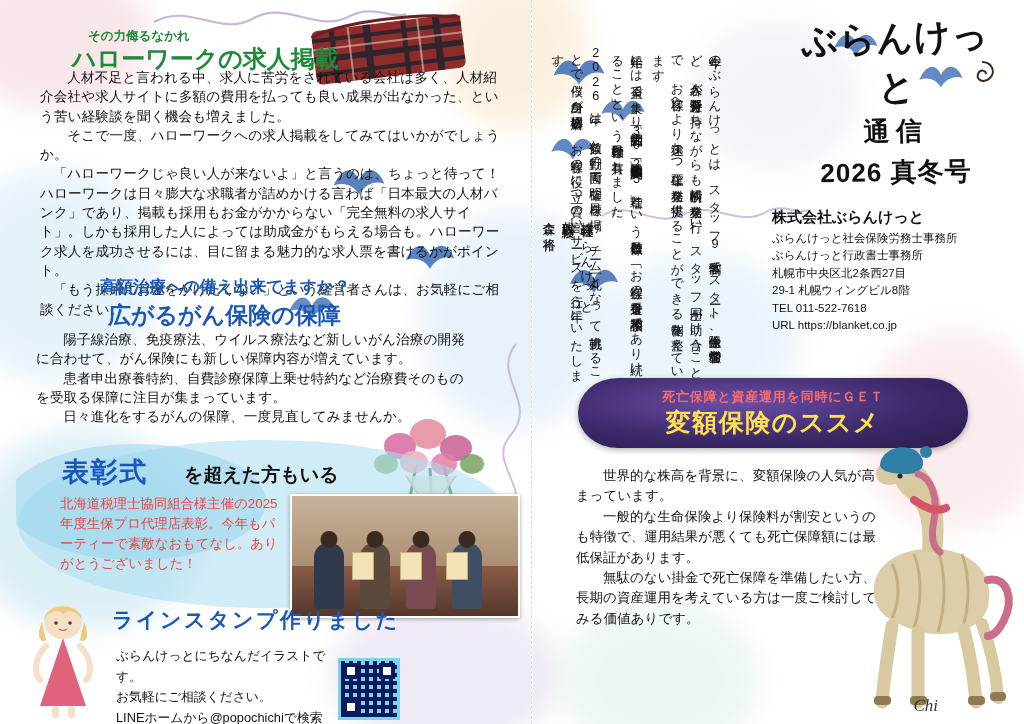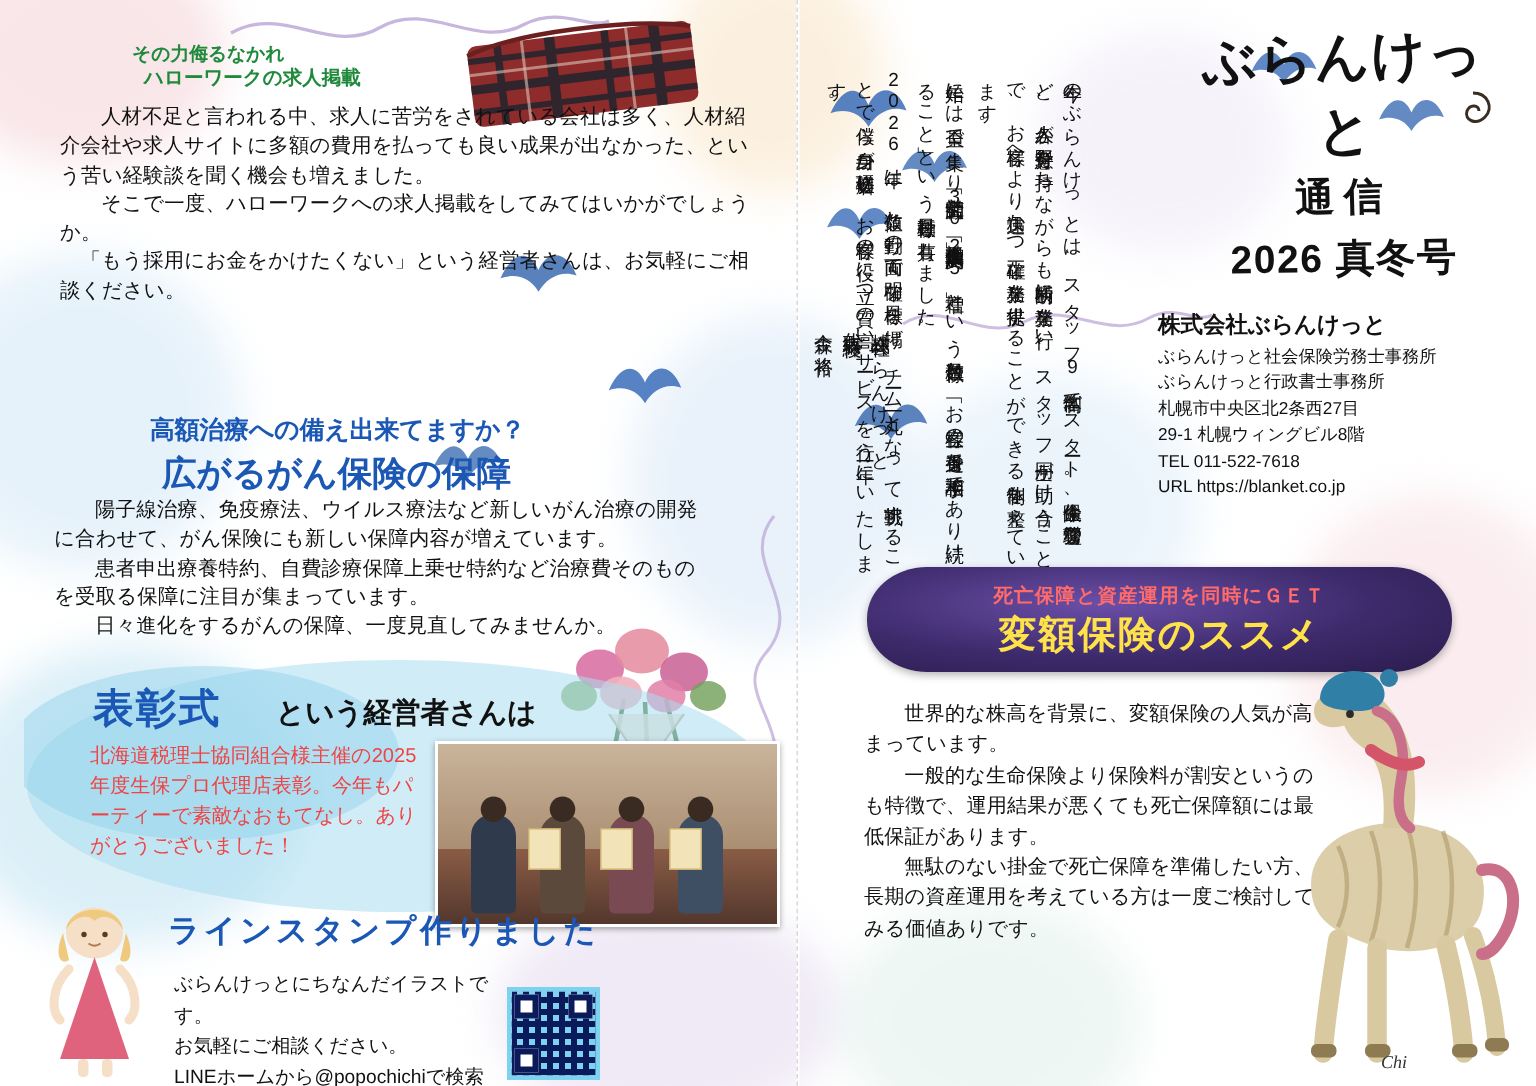--- a/index.html
+++ b/index.html
@@ -46,22 +46,22 @@
     position: absolute;
     left: 0; top: 0;
     width: 532px; height: 724px;
   }
 
   #hellowork-sub {
     position: absolute; left: 88px; top: 28px;
     font-size: 12.5px; color: #1f8a3b; font-weight: bold;
   }
   #hellowork-title {
-    position: absolute; left: 96px; top: 43px;
-    font-size: 13px;
+    position: absolute; left: 72px; top: 43px;
+    font-size: 24px;
   }
   #hellowork-body {
     position: absolute; left: 28px; top: 68px;
     width: 472px;
     font-size: 13.6px;
   }
   #hellowork-body p { margin: 0 0 0 12px; text-indent: 1em; }
 
   #cancer-sub {
     position: absolute; left: 100px; top: 276px;
@@ -263,21 +263,21 @@
   }
   #vi-body p { margin: 0; text-indent: 1em; }
 
   
   #horse {
     position: absolute; right: 6px; top: 440px;
     width: 196px; height: 270px;
   }
   #artist-sign {
     position: absolute; right: 86px; bottom: 8px;
-    font-size: 12px; color: #333;
+    font-size: 17px; color: #333;
     font-family: "Liberation Serif", serif;
     font-style: italic;
   }
 
   
   .bird { position: absolute; pointer-events: none; }
 </style>
 </head>
 <body>
 
@@ -354,20 +354,21 @@
         </g>
         <path d="M8 14 C40 2 120 2 158 12" fill="none" stroke="#6b1f1f" stroke-width="3"></path>
       </g>
     </svg>
 
     <div id="hellowork-sub">その力侮るなかれ</div>
     <div id="hellowork-title" class="ttl-green">ハローワークの求人掲載</div>
     <div id="hellowork-body" class="body-txt">
       <p>　人材不足と言われる中、求人に苦労をされている会社は多く、人材紹介会社や求人サイトに多額の費用を払っても良い成果が出なかった、という苦い経験談を聞く機会も増えました。</p>
       <p>　そこで一度、ハローワークへの求人掲載をしてみてはいかがでしょうか。</p>
+      <p>「ハローワークじゃ良い人が来ないよ」と言うのは、ちょっと待って！ハローワークは日々膨大な求職者が詰めかける言わば「日本最大の人材バンク」であり、掲載も採用もお金がかからない「完全無料の求人サイト」。しかも採用した人によっては助成金がもらえる場合も。ハローワーク求人を成功させるには、目に留まる魅力的な求人票を書けるかがポイント。</p>
       <p>「もう採用にお金をかけたくない」という経営者さんは、お気軽にご相談ください。</p>
     </div>
 
     <div id="cancer-sub" class="ttl-blue">高額治療への備え出来てますか？</div>
     <div id="cancer-title" class="ttl-blue">広がるがん保険の保障</div>
     <div id="cancer-body" class="body-txt">
       <p>　陽子線治療、免疫療法、ウイルス療法など新しいがん治療の開発に合わせて、がん保険にも新しい保障内容が増えています。</p>
       <p>　患者申出療養特約、自費診療保障上乗せ特約など治療費そのものを受取る保障に注目が集まっています。</p>
       <p>　日々進化をするがんの保障、一度見直してみませんか。</p>
     </div>
@@ -386,21 +387,21 @@
         <path d="M50 80 L74 116 L100 80" fill="none" stroke="#c9b79d" stroke-width="1.5"></path>
       </g>
     </svg>
 
     <div id="award-wrap">
       <svg style="position:absolute;left:0;top:0;" width="506" height="180" viewBox="0 0 506 180">
         <ellipse cx="250" cy="92" rx="248" ry="84" fill="#a9dcf0" opacity=".55"></ellipse>
         <ellipse cx="120" cy="70" rx="130" ry="58" fill="#8fd0ea" opacity=".45"></ellipse>
       </svg>
       <div id="award-title">表彰式</div>
-      <div id="award-sub">という経営者さんは</div>
+      <div id="award-sub">を超えた方もいる</div>
       <div id="award-body">北海道税理士協同組合様主催の2025年度生保プロ代理店表彰。今年もパーティーで素敵なおもてなし。ありがとうございました！</div>
 
       <div id="award-photo">
         <div class="photo-wall"></div>
         <div class="photo-floor"></div>
         <div class="person" style="left:22px;background:#2f3a4c;">
             <div class="head"></div>
           </div>
         <div class="person" style="left:68px;background:#5b4a3c;">
             <div class="head"></div>

